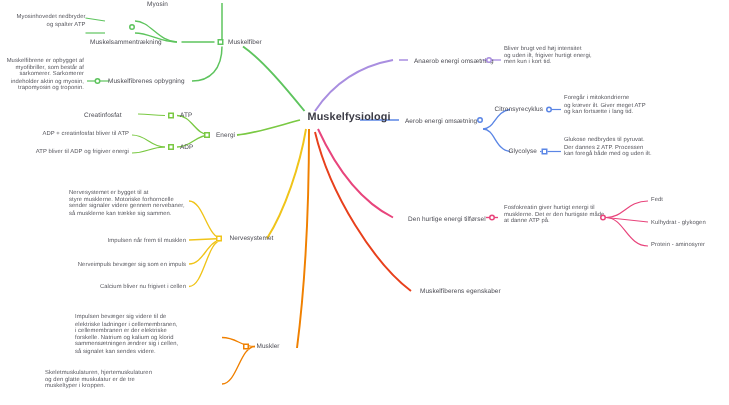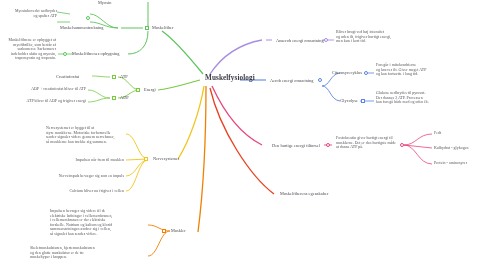--- a/index.html
+++ b/index.html
@@ -1,19 +1,19 @@
 <!DOCTYPE html>
 <html><head>
 <meta charset="utf-8">
 <style>
   html,body{margin:0;padding:0;background:#ffffff;}
   #root{
     position:relative;width:486px;height:270px;overflow:hidden;
     background:#ffffff;
-    font-family:Liberation Serif, serif;
+    font-family:Liberation Sans, sans-serif;
     -webkit-font-smoothing:antialiased;
   }
   #wires{position:absolute;inset:0;width:486px;height:270px;pointer-events:none;}
 
   .node{position:absolute;white-space:pre;line-height:1.18;}
 
   .center{
     font-size:7.2px;font-weight:bold;color:#3a3a44;letter-spacing:.1px;
   }
 

